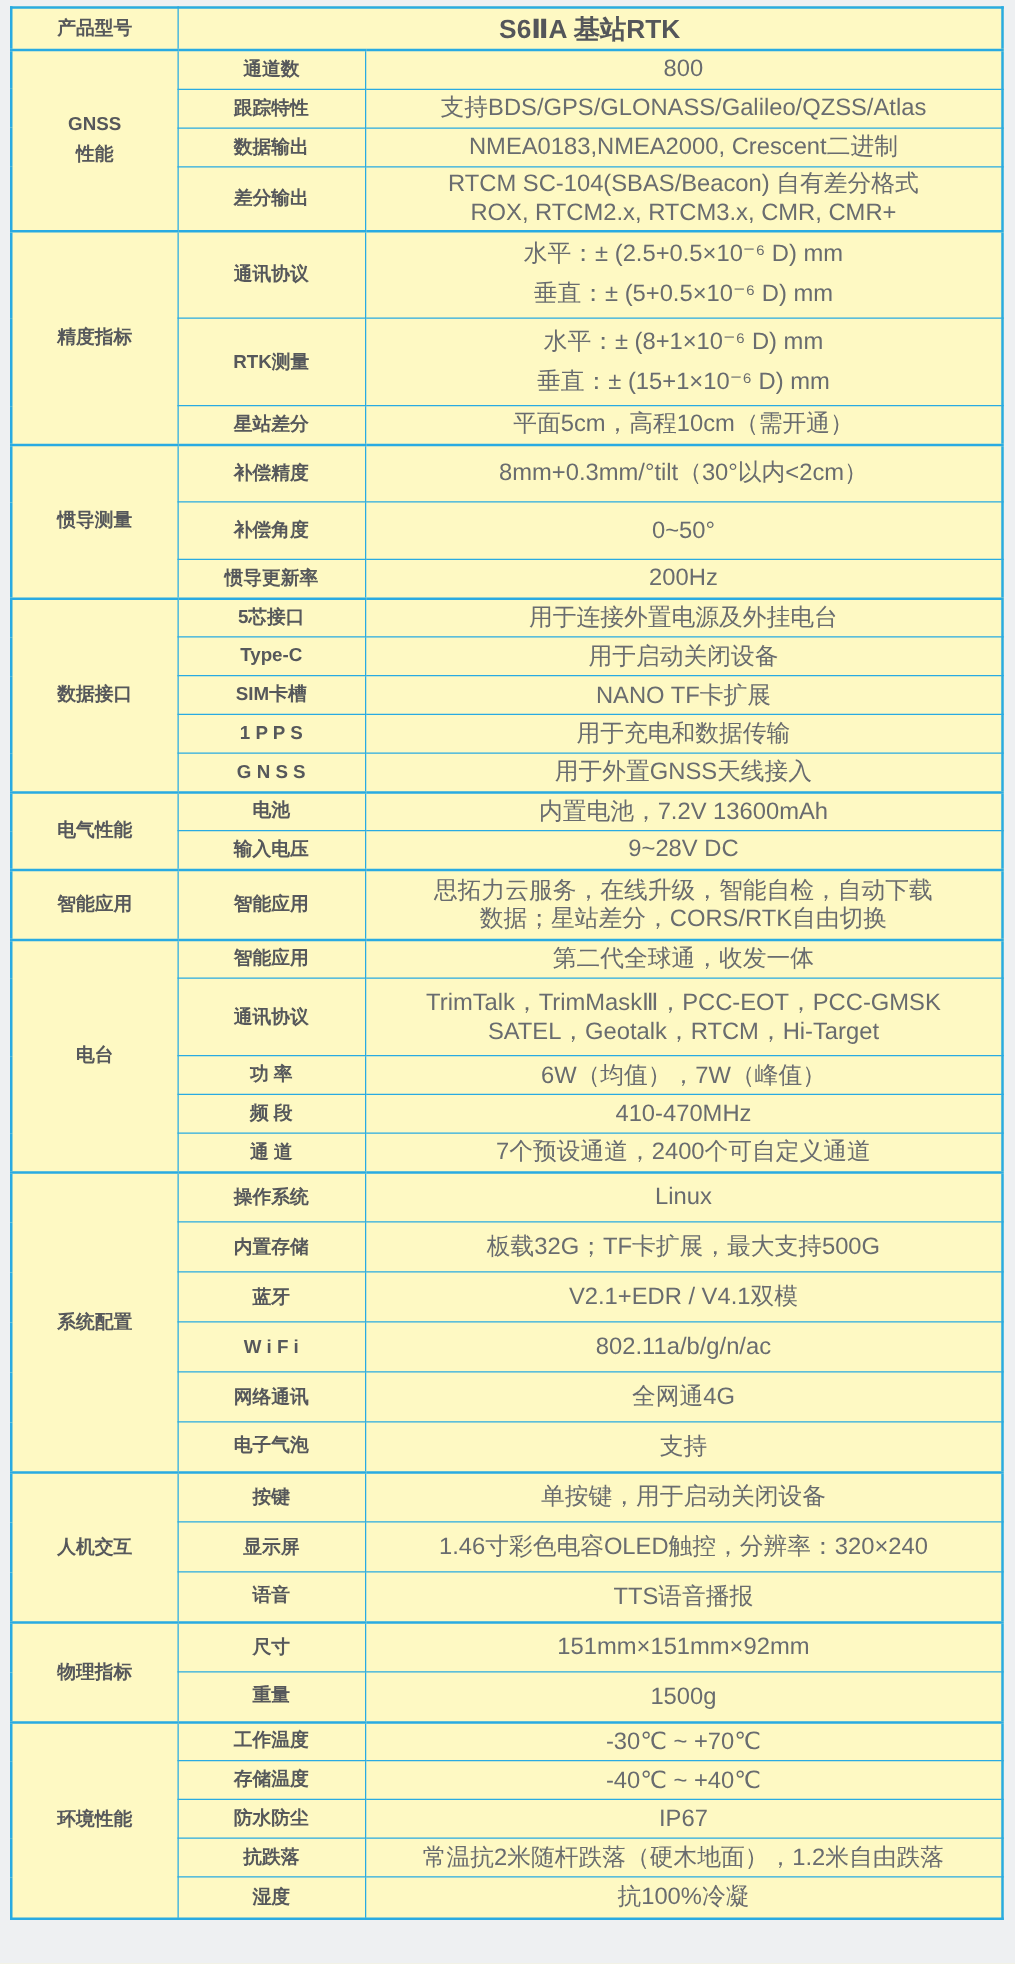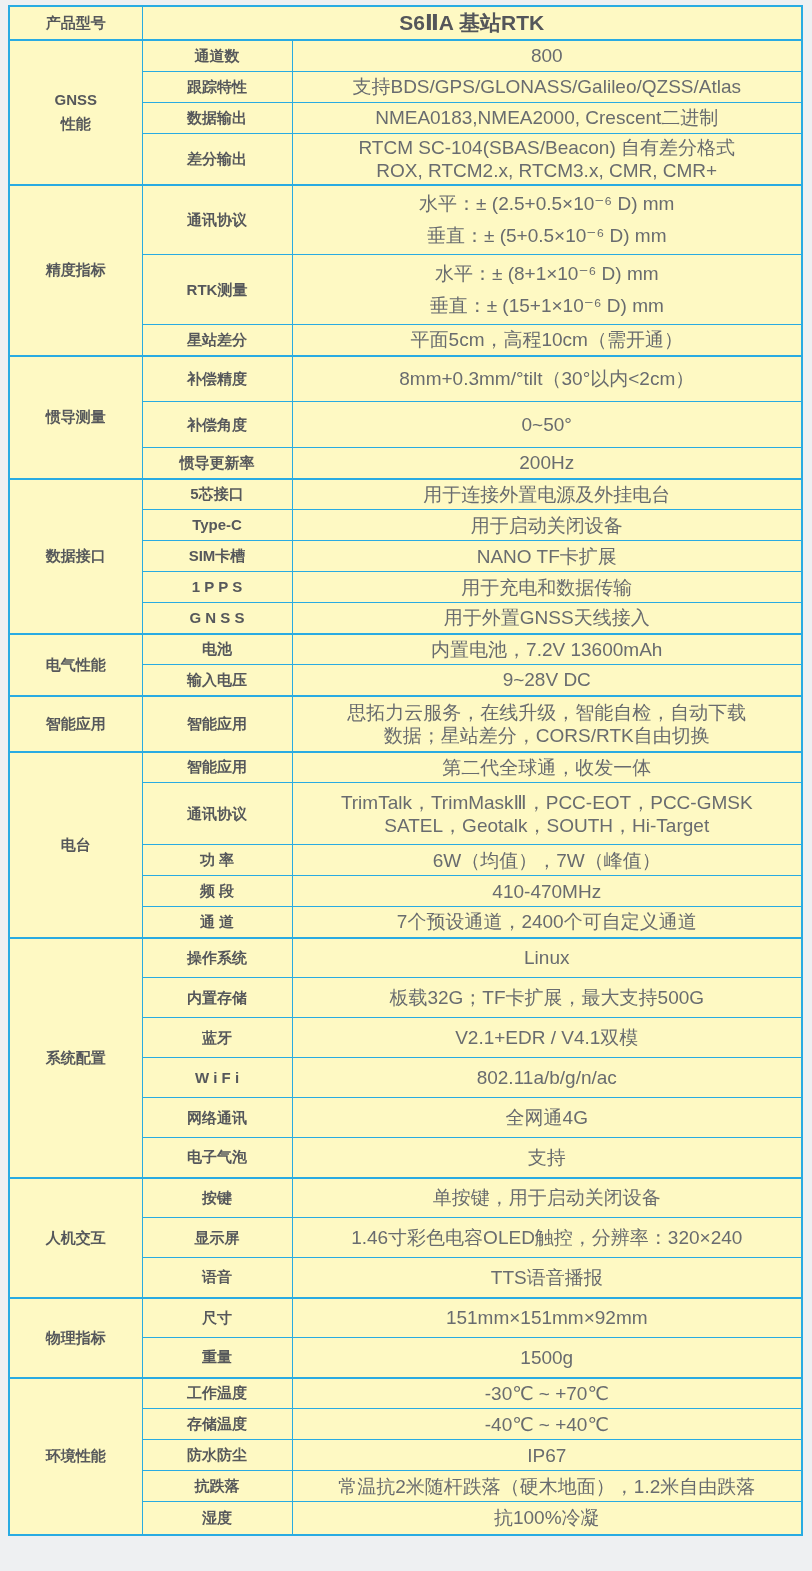--- a/index.html
+++ b/index.html
@@ -153,21 +153,21 @@
   </tr>
 
   <tr class="rh32 sec">
     <td class="cat" rowspan="5">电台</td>
     <td class="param">智能应用</td>
     <td class="val">第二代全球通，收发一体</td>
   </tr>
   <tr class="rh62">
     <td class="param">通讯协议</td>
     <td class="val">TrimTalk，TrimMaskⅢ，PCC-EOT，PCC-GMSK
-SATEL，Geotalk，SOUTH，Hi-Target</td>
+SATEL，Geotalk，RTCM，Hi-Target</td>
   </tr>
   <tr class="rh32">
     <td class="param">功 率</td>
     <td class="val">6W（均值），7W（峰值）</td>
   </tr>
   <tr class="rh32">
     <td class="param">频 段</td>
     <td class="val">410-470MHz</td>
   </tr>
   <tr class="rh32">

